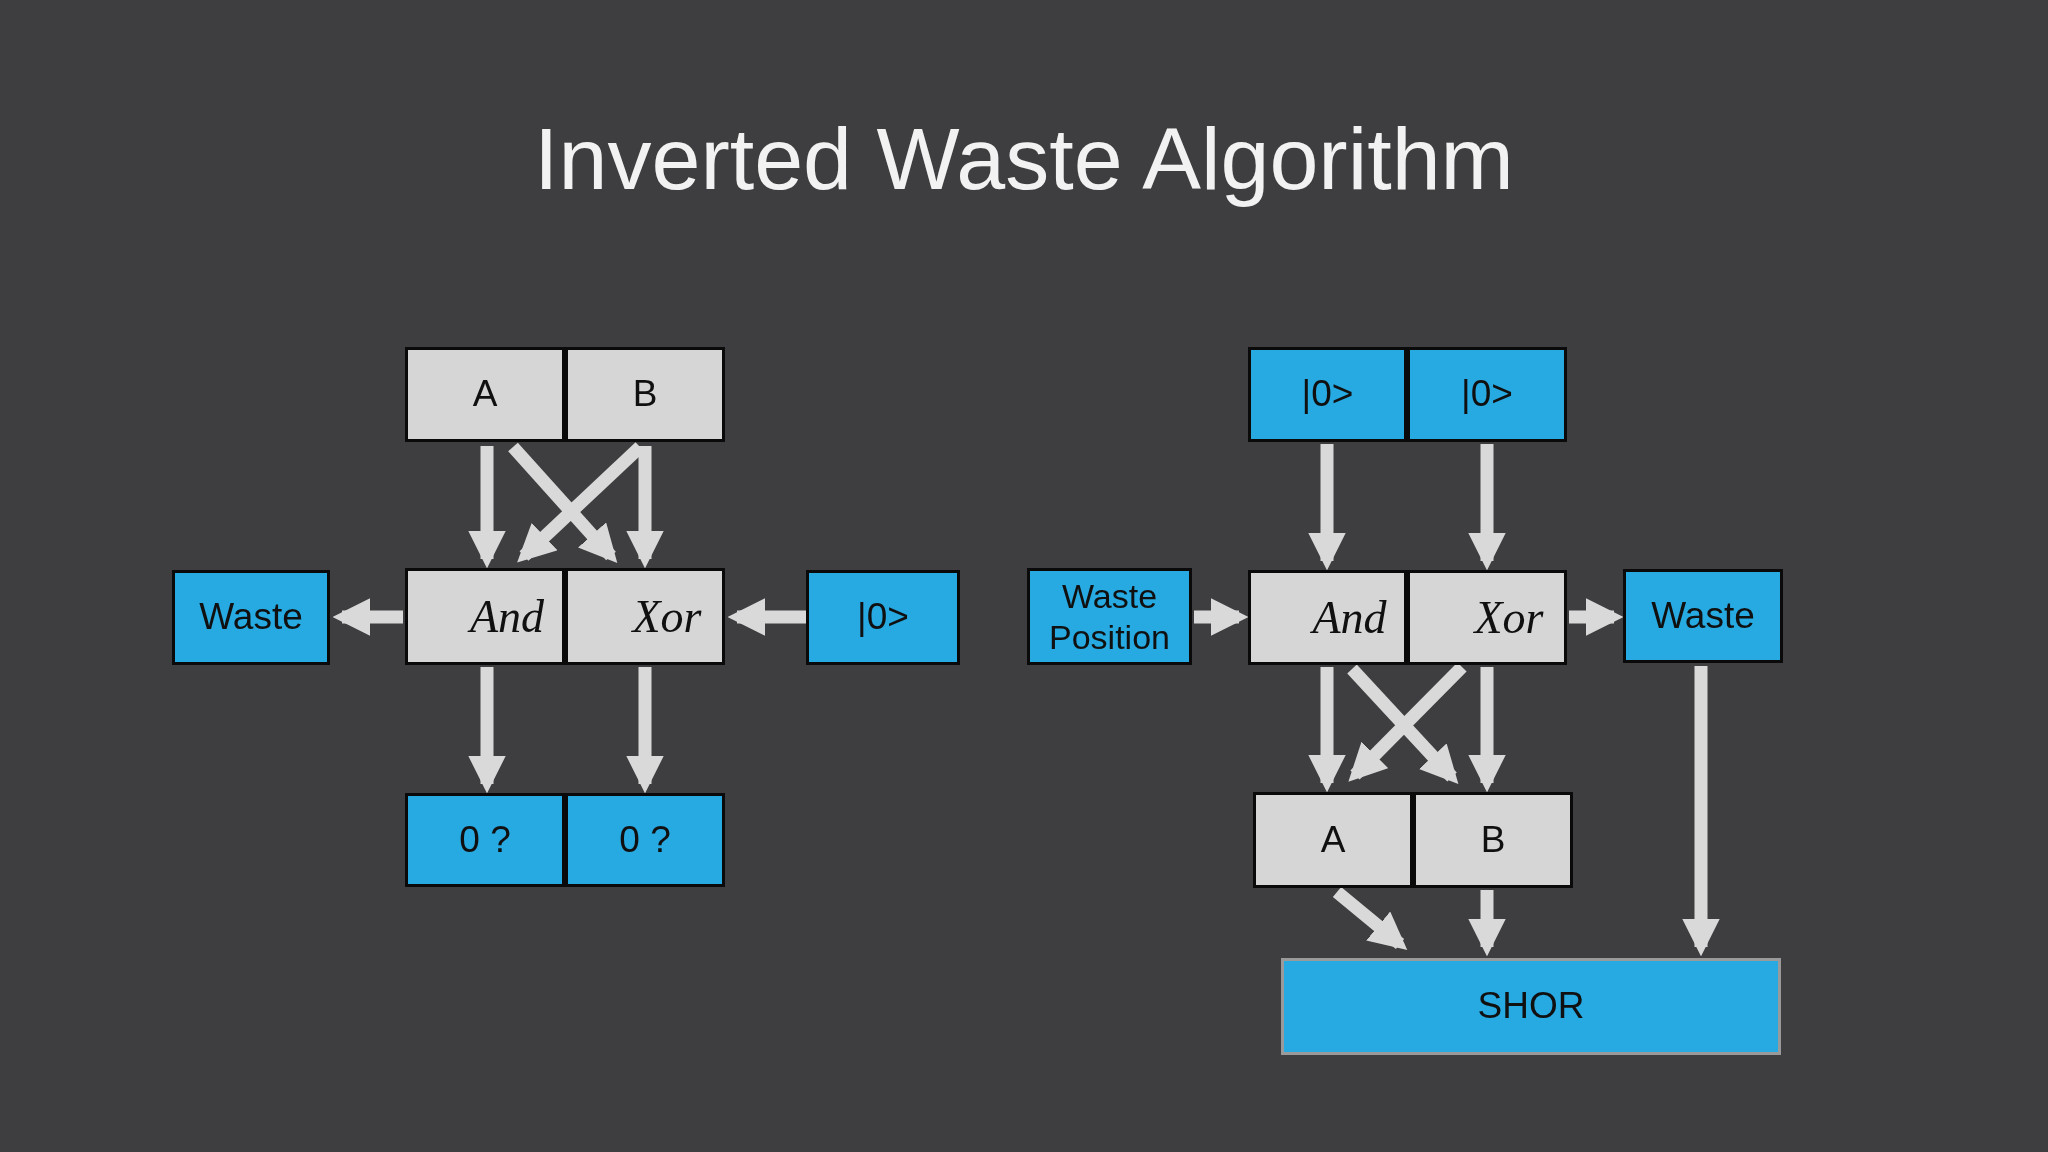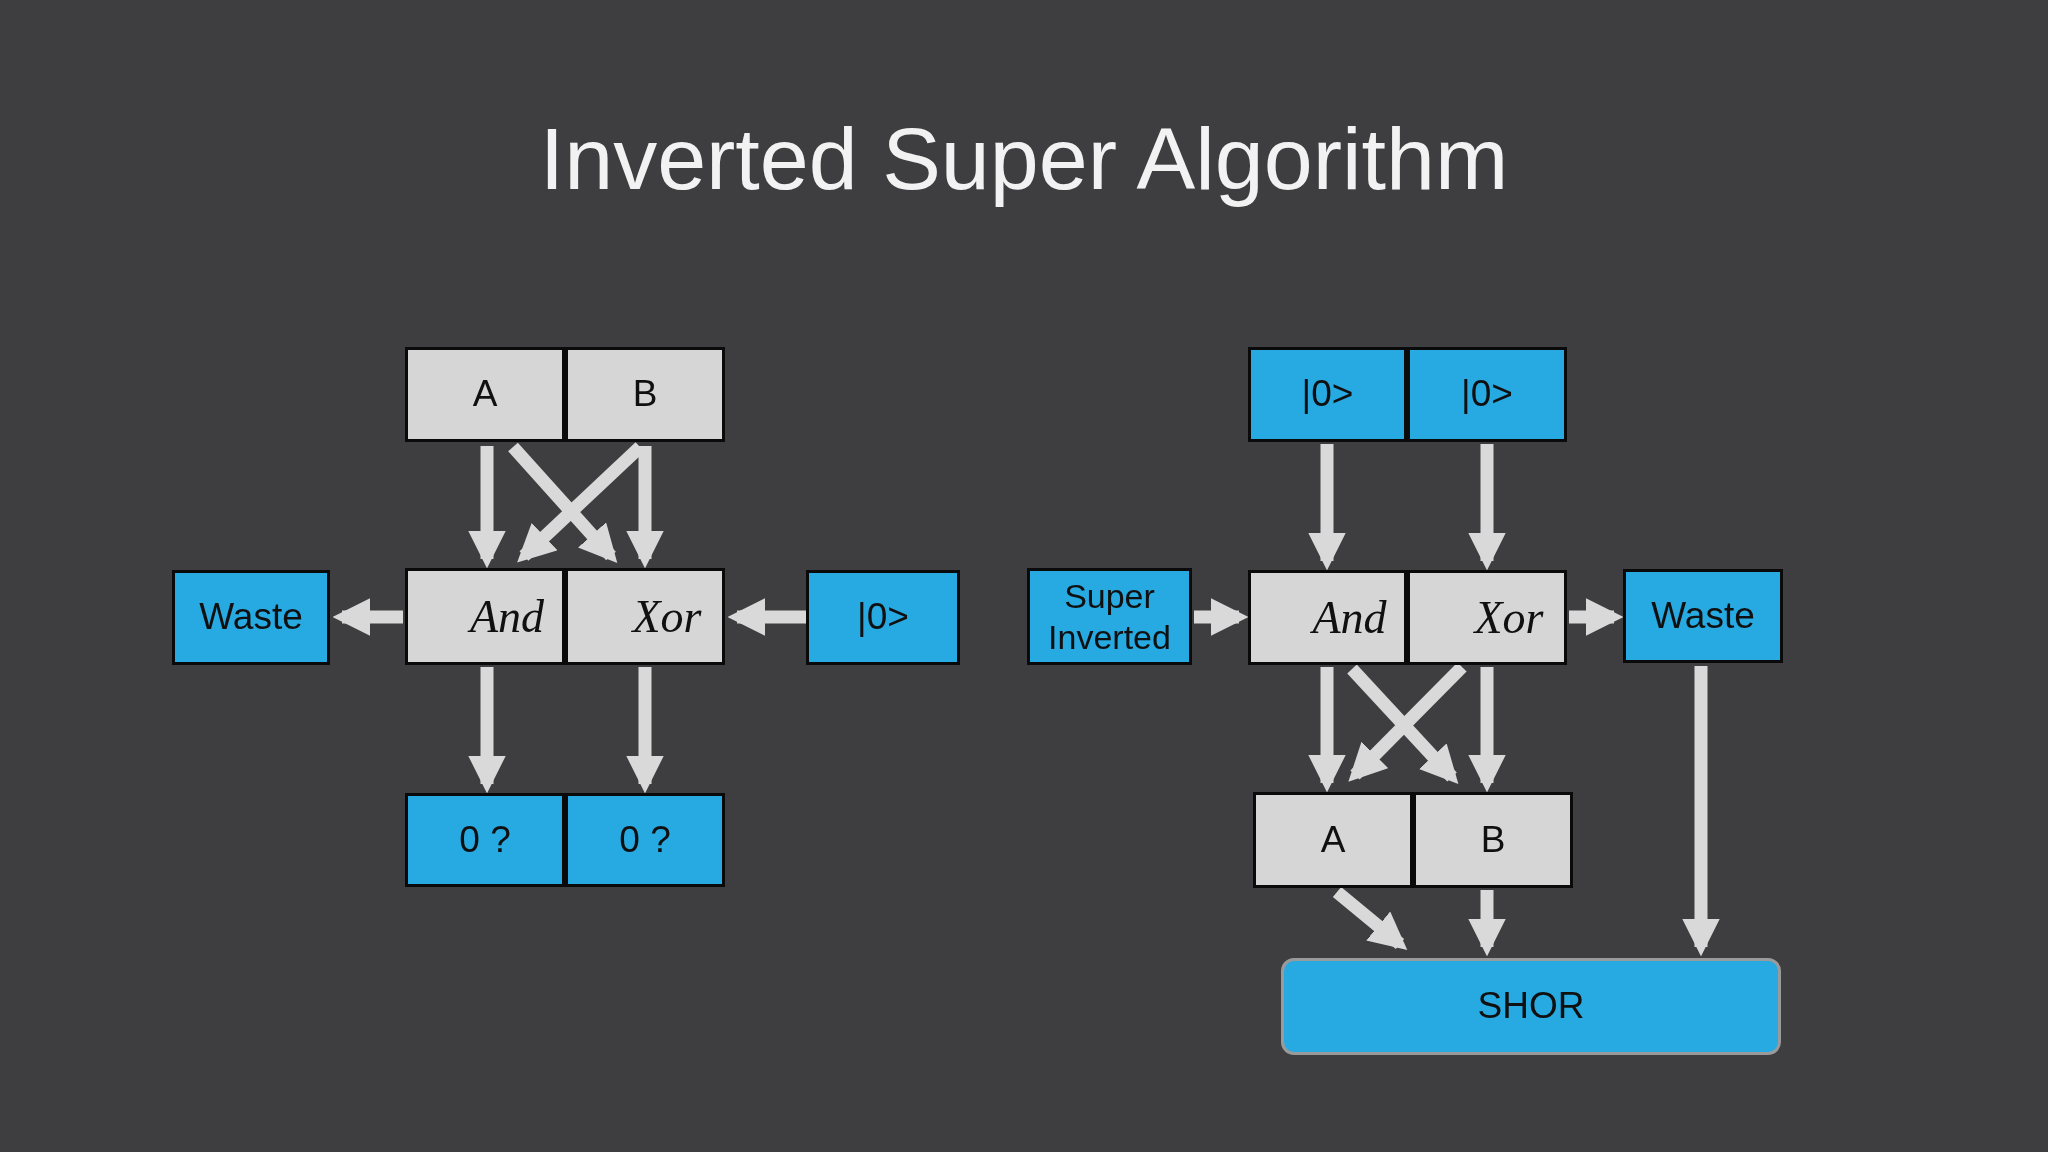--- a/index.html
+++ b/index.html
@@ -31,35 +31,35 @@
   }
   .gray{background:var(--box-gray,#d6d6d6);}
   .blue{background:var(--box-blue,#27a9e1);}
   .gate{
     font-family:"Liberation Serif","DejaVu Serif",serif;
     font-style:italic;
     font-size:46px;
     padding-left:44px;
   }
   .super{font-size:34px;padding:0 10px;}
-  .shor-box{border-color:var(--shor-border,#9a9a9a);font-size:37px;border-radius:13px;}
+  .shor-box{border-color:var(--shor-border,#9a9a9a);font-size:37px;}
   #arrows{position:absolute;left:0;top:0;}
   #arrows line{
     stroke:var(--arrow,#d9d9d9);
     stroke-width:13;
     fill:none;
   }
   #arrows marker path{fill:var(--arrow,#d9d9d9);}
 </style>
 </head>
 <body>
 
 <div class="slide">
 
-  <div class="title">Inverted Super Algorithm</div>
+  <div class="title">Inverted Waste Algorithm</div>
 
   <svg id="arrows" width="2048" height="1152" viewBox="0 0 2048 1152">
     <defs>
       <marker id="ah" viewBox="0 0 10 10" refX="7.5" refY="5" markerWidth="2.9" markerHeight="2.9" orient="auto">
         <path d="M0,0 L10,5 L0,10 Z"></path>
       </marker>
     </defs>
 
     <line x1="487" y1="446" x2="487" y2="559" marker-end="url(#ah)"></line>
     <line x1="513" y1="447" x2="611" y2="556" marker-end="url(#ah)"></line>
@@ -93,21 +93,21 @@
     <div class="box blue" style="left:806px;top:570px;width:154px;height:95px">|0&gt;</div>
 
     <div class="box blue" style="left:405px;top:793px;width:160px;height:94px">0 ?</div>
     <div class="box blue" style="left:565px;top:793px;width:160px;height:94px">0 ?</div>
   </div>
 
   <div class="layer">
     <div class="box blue" style="left:1248px;top:347px;width:159px;height:95px">|0&gt;</div>
     <div class="box blue" style="left:1407px;top:347px;width:160px;height:95px">|0&gt;</div>
 
-    <div class="box blue super" style="left:1027px;top:568px;width:165px;height:97px">Super Inverted</div>
+    <div class="box blue super" style="left:1027px;top:568px;width:165px;height:97px">Waste Position</div>
     <div class="box gray gate" style="left:1248px;top:570px;width:159px;height:95px">And</div>
     <div class="box gray gate" style="left:1407px;top:570px;width:160px;height:95px">Xor</div>
     <div class="box blue" style="left:1623px;top:569px;width:160px;height:94px">Waste</div>
 
     <div class="box gray" style="left:1253px;top:792px;width:160px;height:96px">A</div>
     <div class="box gray" style="left:1413px;top:792px;width:160px;height:96px">B</div>
 
     <div class="box blue shor-box" style="left:1281px;top:958px;width:500px;height:97px">SHOR</div>
   </div>
 

